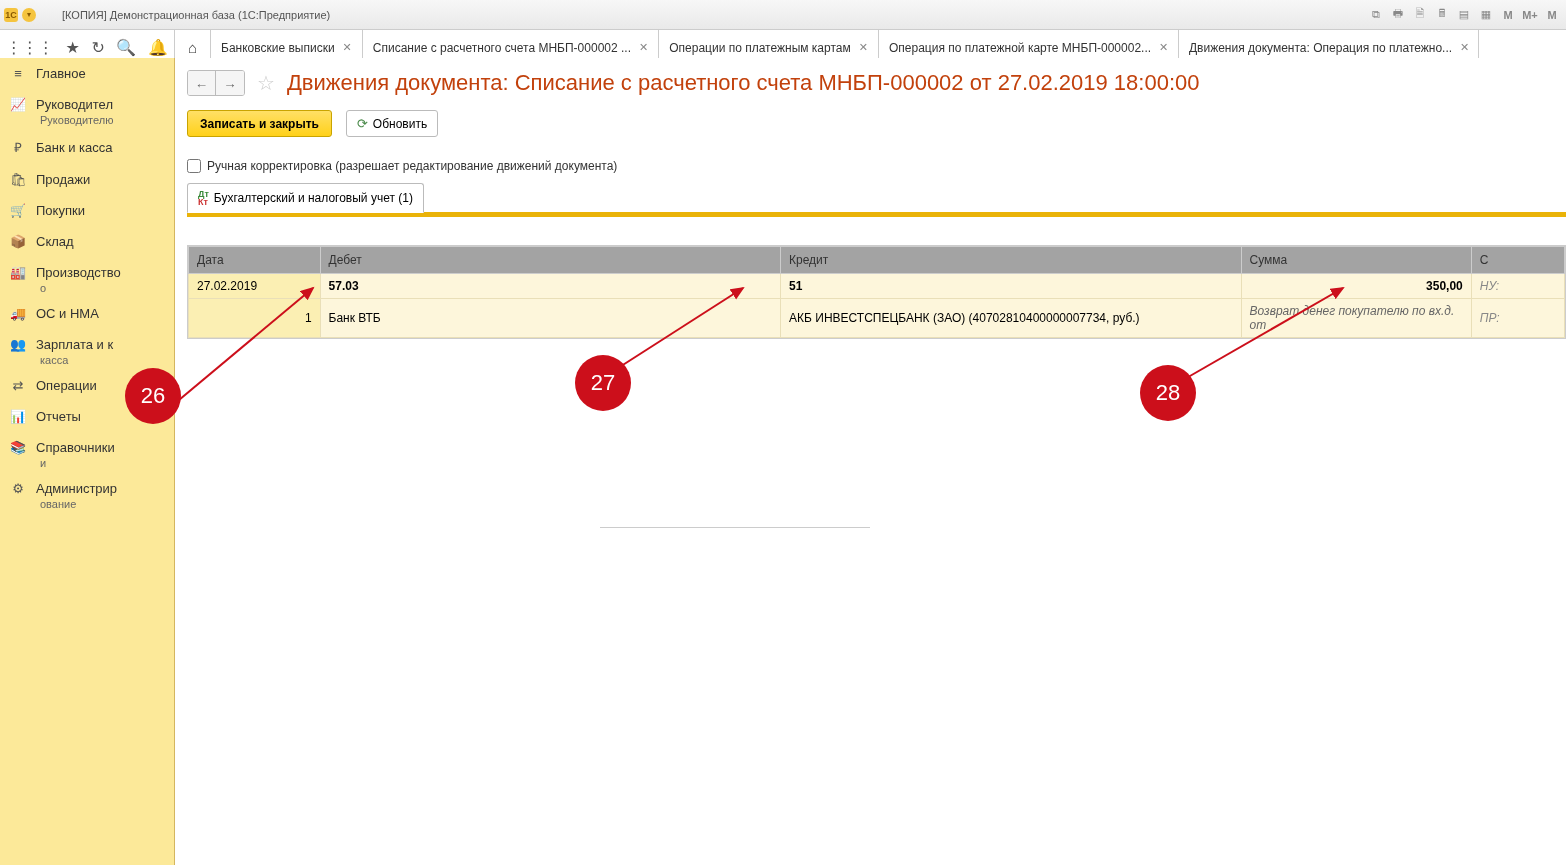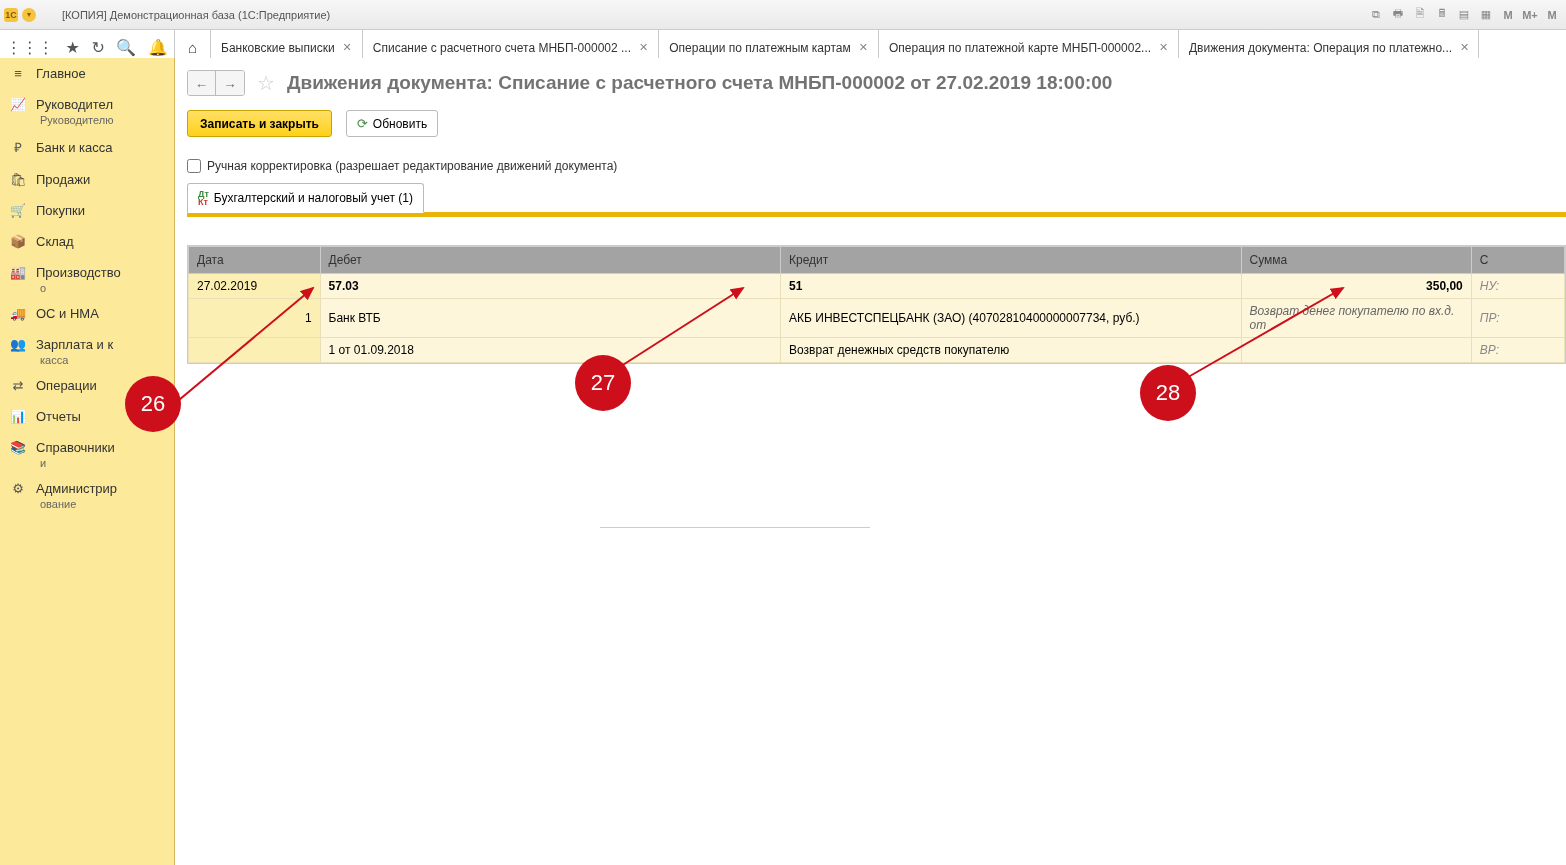--- a/index.html
+++ b/index.html
@@ -31,21 +31,21 @@
 .sidebar .item .ic { width:16px; text-align:center; color:#555; font-size:13px;}
 .sidebar .sub { font-size:11px; color:#666; padding-left:40px; margin-top:-6px; margin-bottom:4px;}
 
 
 .main { position:absolute; top:58px; left:175px; right:0; bottom:0; background:#fff; padding:12px 0 0 12px; }
 .nav-buttons { display:flex; gap:0; border:1px solid #bbb; border-radius:3px; overflow:hidden;}
 .nav-buttons button { width:28px; height:24px; background:#f5f5f5; border:none; border-right:1px solid #bbb; cursor:pointer; color:#666;}
 .nav-buttons button:last-child{border-right:none;}
 .page-head { display:flex; align-items:center; gap:12px; margin-bottom:14px; padding-right:14px;}
 .page-head .star { font-size:20px; color:#ccc; cursor:pointer;}
-.page-head h1 { font-size:19px; font-weight:bold; color:#737373;}
+.page-head h1 { font-size:22px; font-weight:normal; color:#c2410c;}
 
 .action-row { display:flex; gap:14px; margin-bottom:22px;}
 .btn-primary { background:linear-gradient(#ffe066,#ffd11a); border:1px solid #c9a400; border-radius:3px; padding:5px 12px; font-size:12px; font-weight:bold; cursor:pointer;}
 .btn-secondary { background:#fff; border:1px solid #bbb; border-radius:3px; padding:5px 10px; font-size:12px; cursor:pointer; display:flex; align-items:center; gap:5px;}
 .refresh-icon { color:#4a8a4a; font-size:13px;}
 
 .checkbox-row { display:flex; align-items:center; gap:6px; font-size:12px; color:#333; margin-bottom:10px;}
 .checkbox-row input { width:14px; height:14px;}
 
 .tab-strip { display:flex; border-bottom:5px solid #eab308; margin-bottom:0;}
@@ -248,43 +248,36 @@
           <td class="tr"><b>350,00</b></td>
           <td class="gray">НУ:</td>
         </tr>
         <tr>
           <td class="hl tr">1</td>
           <td>Банк ВТБ</td>
           <td>АКБ ИНВЕСТСПЕЦБАНК (ЗАО) (40702810400000007734, руб.)</td>
           <td class="italic">Возврат денег покупателю по вх.д.  от</td>
           <td class="gray">ПР:</td>
         </tr>
-        <tr>
-          <td class="hl"></td>
-          <td>1 от 01.09.2018</td>
-          <td>Возврат денежных средств покупателю</td>
-          <td></td>
-          <td class="gray">ВР:</td>
-        </tr>
       </tbody>
     </table>
   </div>
 </div>
 
 <div class="hr-sep"></div>
 
 <svg class="anno-arrow" style="left:155px; top:280px;" width="170" height="140">
   <defs>
       <marker id="ah1" markerWidth="8" markerHeight="8" refX="6" refY="3" orient="auto">
         <path d="M0,0 L7,3 L0,6 Z" fill="#cc0f1b"></path>
       </marker>
     </defs>
   <line x1="18" y1="125" x2="158" y2="8" stroke="#cc0f1b" stroke-width="2" marker-end="url(#ah1)"></line>
 </svg>
-<div class="anno-circle" style="left:125px; top:376px;">26</div>
+<div class="anno-circle" style="left:125px; top:368px;">26</div>
 
 <svg class="anno-arrow" style="left:595px; top:280px;" width="160" height="100">
   <defs>
       <marker id="ah2" markerWidth="8" markerHeight="8" refX="6" refY="3" orient="auto">
         <path d="M0,0 L7,3 L0,6 Z" fill="#cc0f1b"></path>
       </marker>
     </defs>
   <line x1="20" y1="90" x2="148" y2="8" stroke="#cc0f1b" stroke-width="2" marker-end="url(#ah2)"></line>
 </svg>
 <div class="anno-circle" style="left:575px; top:355px;">27</div>

